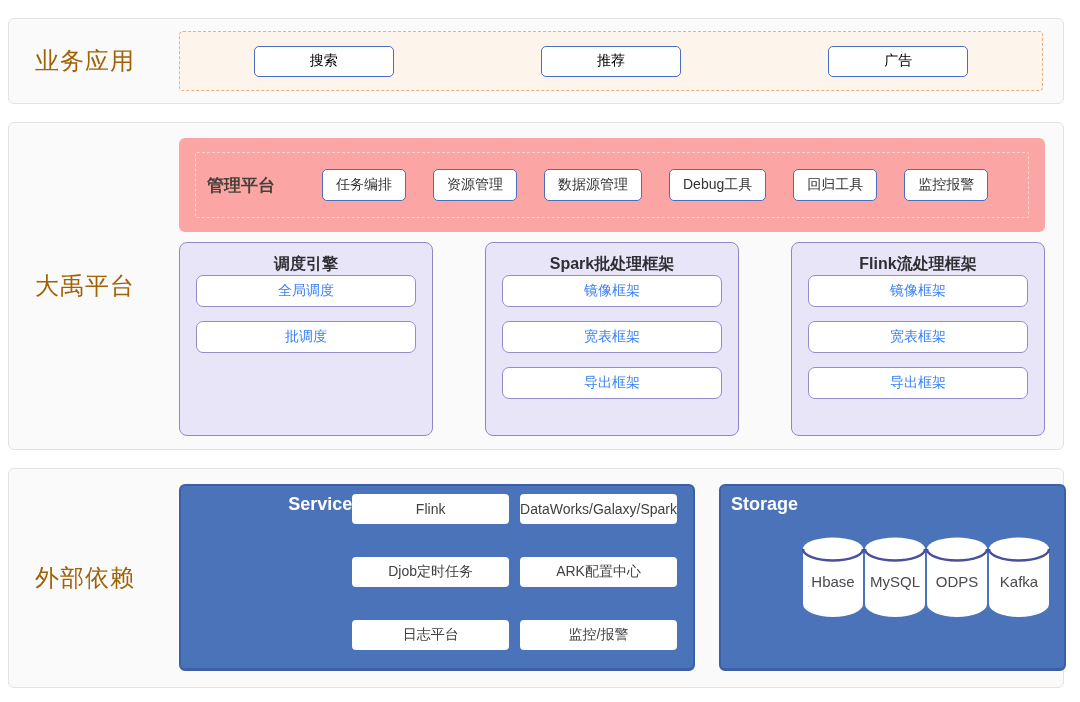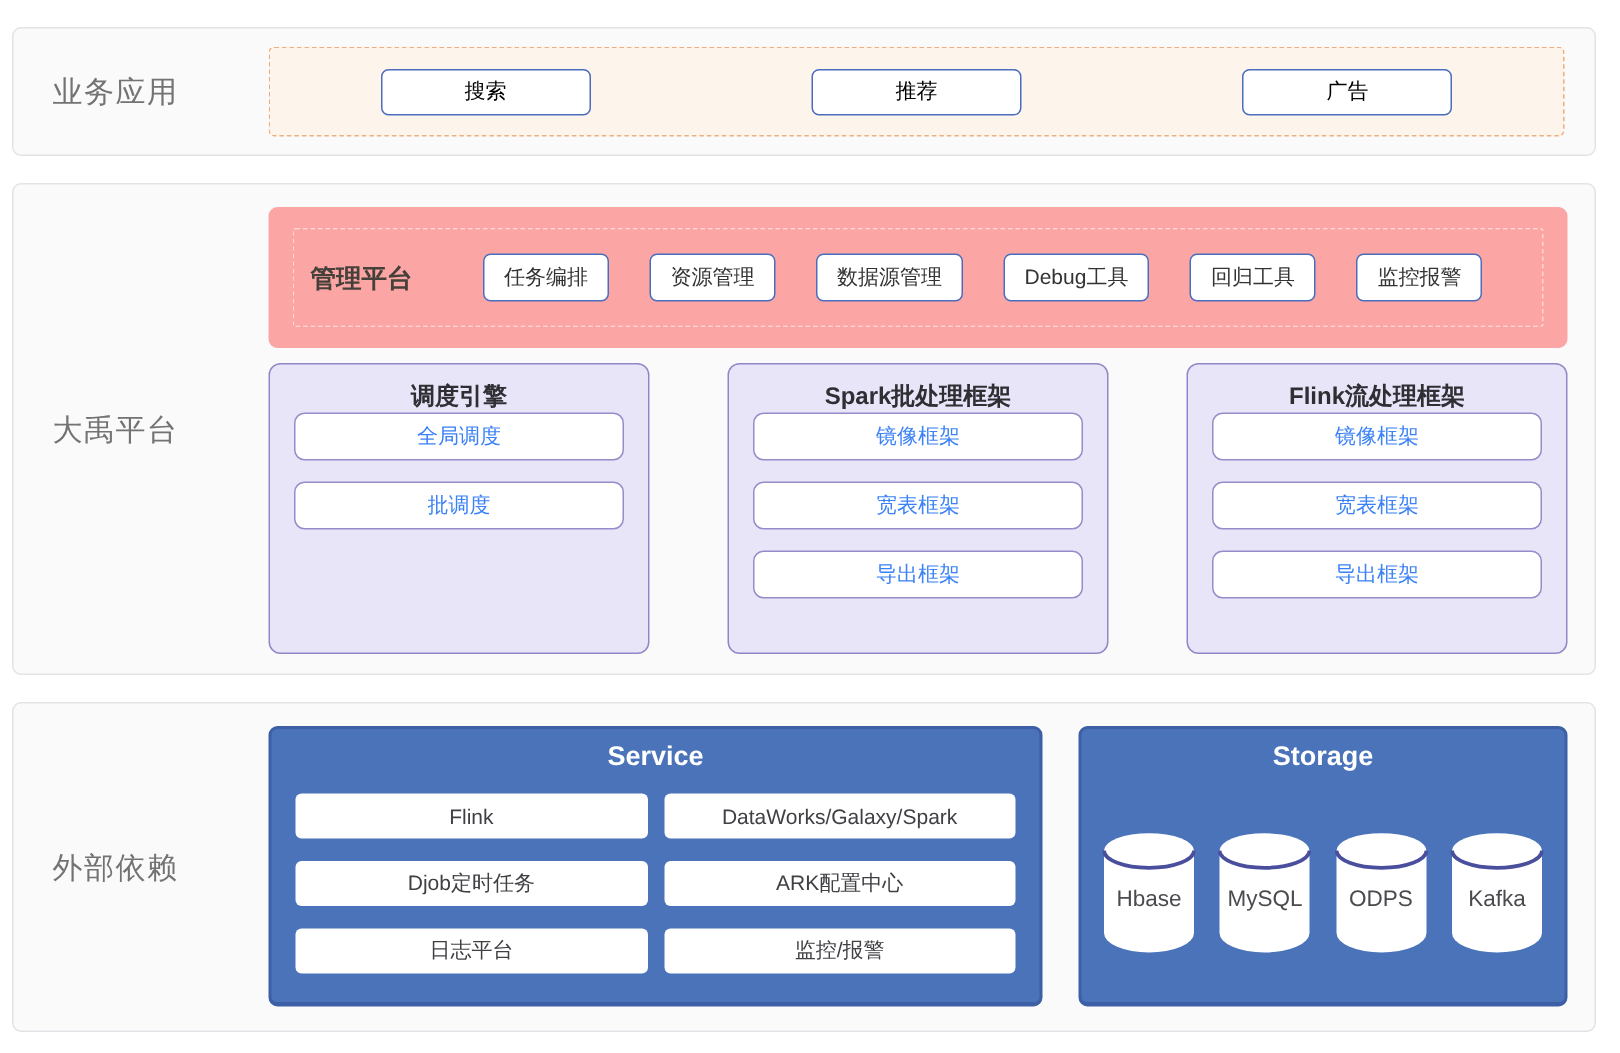--- a/index.html
+++ b/index.html
@@ -23,21 +23,21 @@
     align-items: stretch;
   }
   .section-business { top: 18px;  height: 86px; }
   .section-dayu     { top: 122px; height: 328px; }
   .section-external { top: 468px; height: 220px; }
 
   .section-label {
     width: 170px; flex: 0 0 170px;
     display: flex; align-items: center;
     padding-left: 26px;
-    font-size: 20px; color: #737373;
+    font-size: 24px; color: #a16207;
     letter-spacing: 1px;
   }
 
   
   .apps-container {
     flex: 1;
     margin: 12px 20px 12px 0;
     background: #fdf4ec;
     border: 1.5px dashed #efae80;
     border-radius: 4px;
@@ -119,21 +119,21 @@
     flex: 1;
     margin: 15px 18px 16px 0;
     display: flex; gap: 24px;
   }
   .blue-box {
     background: #4a73b9;
     border: 2px solid #3c5fa5;
     border-bottom-width: 3px;
     border-radius: 6px;
     padding: 8px 16px 0;
-    display: flex; flex-direction: column;
+    display: flex; flex-direction: row; justify-content: flex-end;
   }
   .service-box { width: 516px; flex: 0 0 516px; }
   .storage-box { flex: 1; padding: 8px 10px 0; }
   .blue-title {
     text-align: center;
     font-size: 18px; font-weight: bold; color: #ffffff;
     margin-bottom: 14px;
   }
   .service-grid {
     display: grid;

